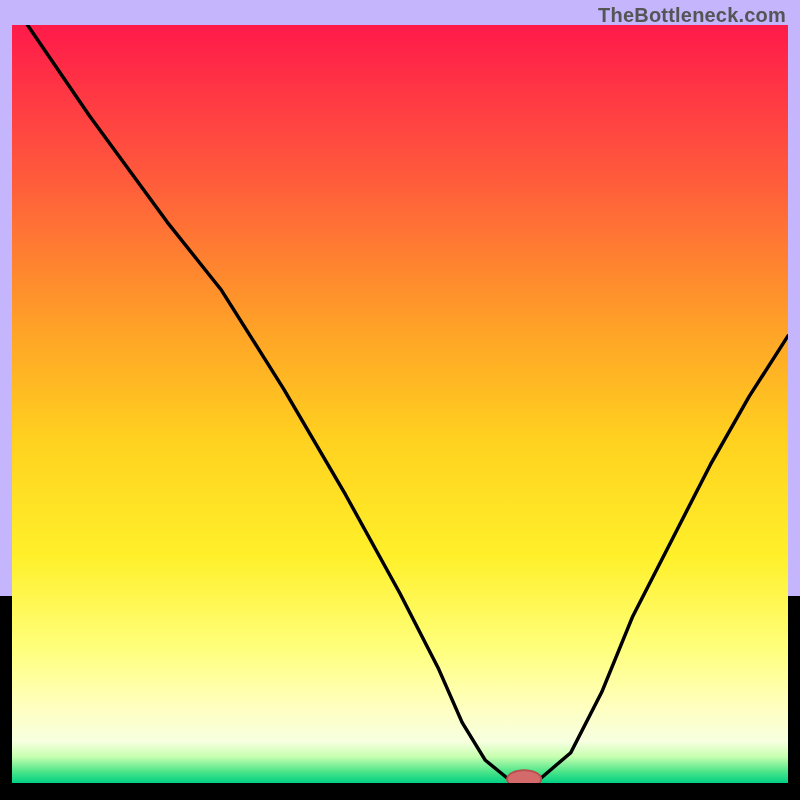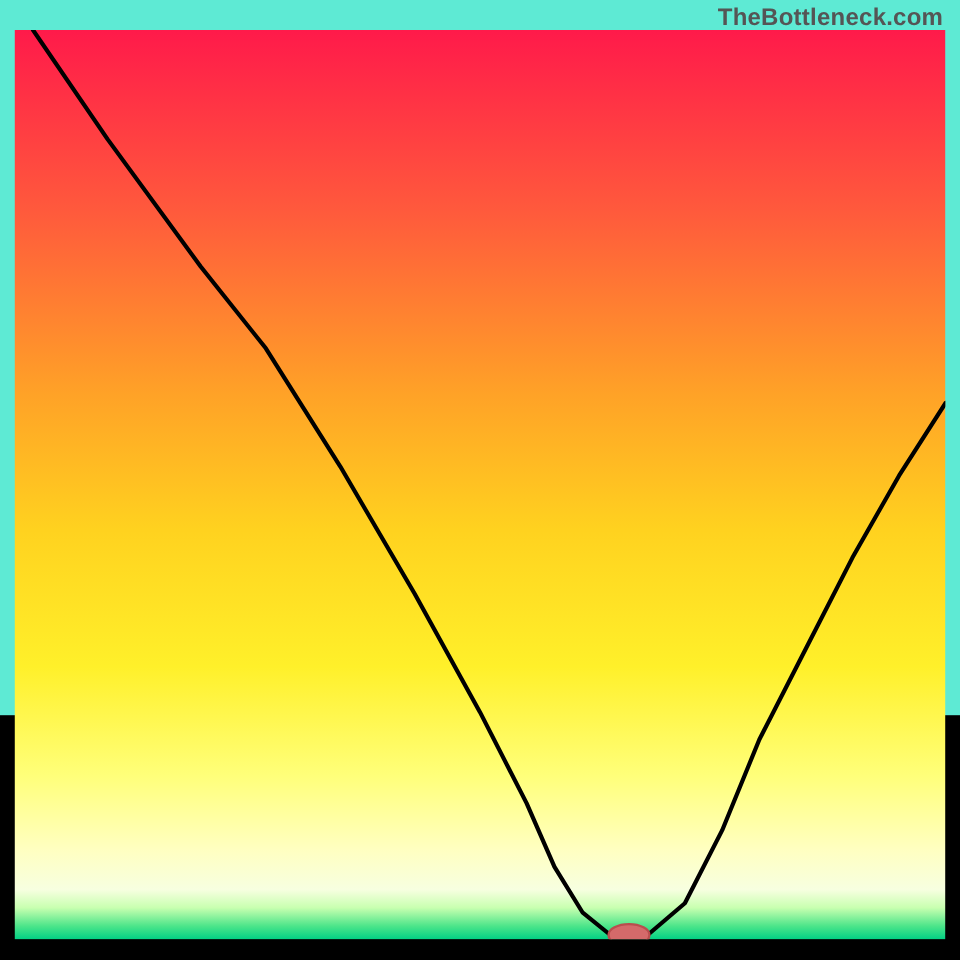--- a/index.html
+++ b/index.html
@@ -9,21 +9,21 @@
     height: 800px;
     background: #000;
     overflow: hidden;
   }
   .frame {
     position: absolute;
     left: 0;
     top: 0;
     width: 800px;
     height: 596px;
-    background: #5eead4;
+    background: #c4b5fd;
   }
   .plot {
     position: absolute;
     left: 12px;
     top: 25px;
     width: 776px;
     height: 758px;
     overflow: hidden;
   }
   .attribution {

